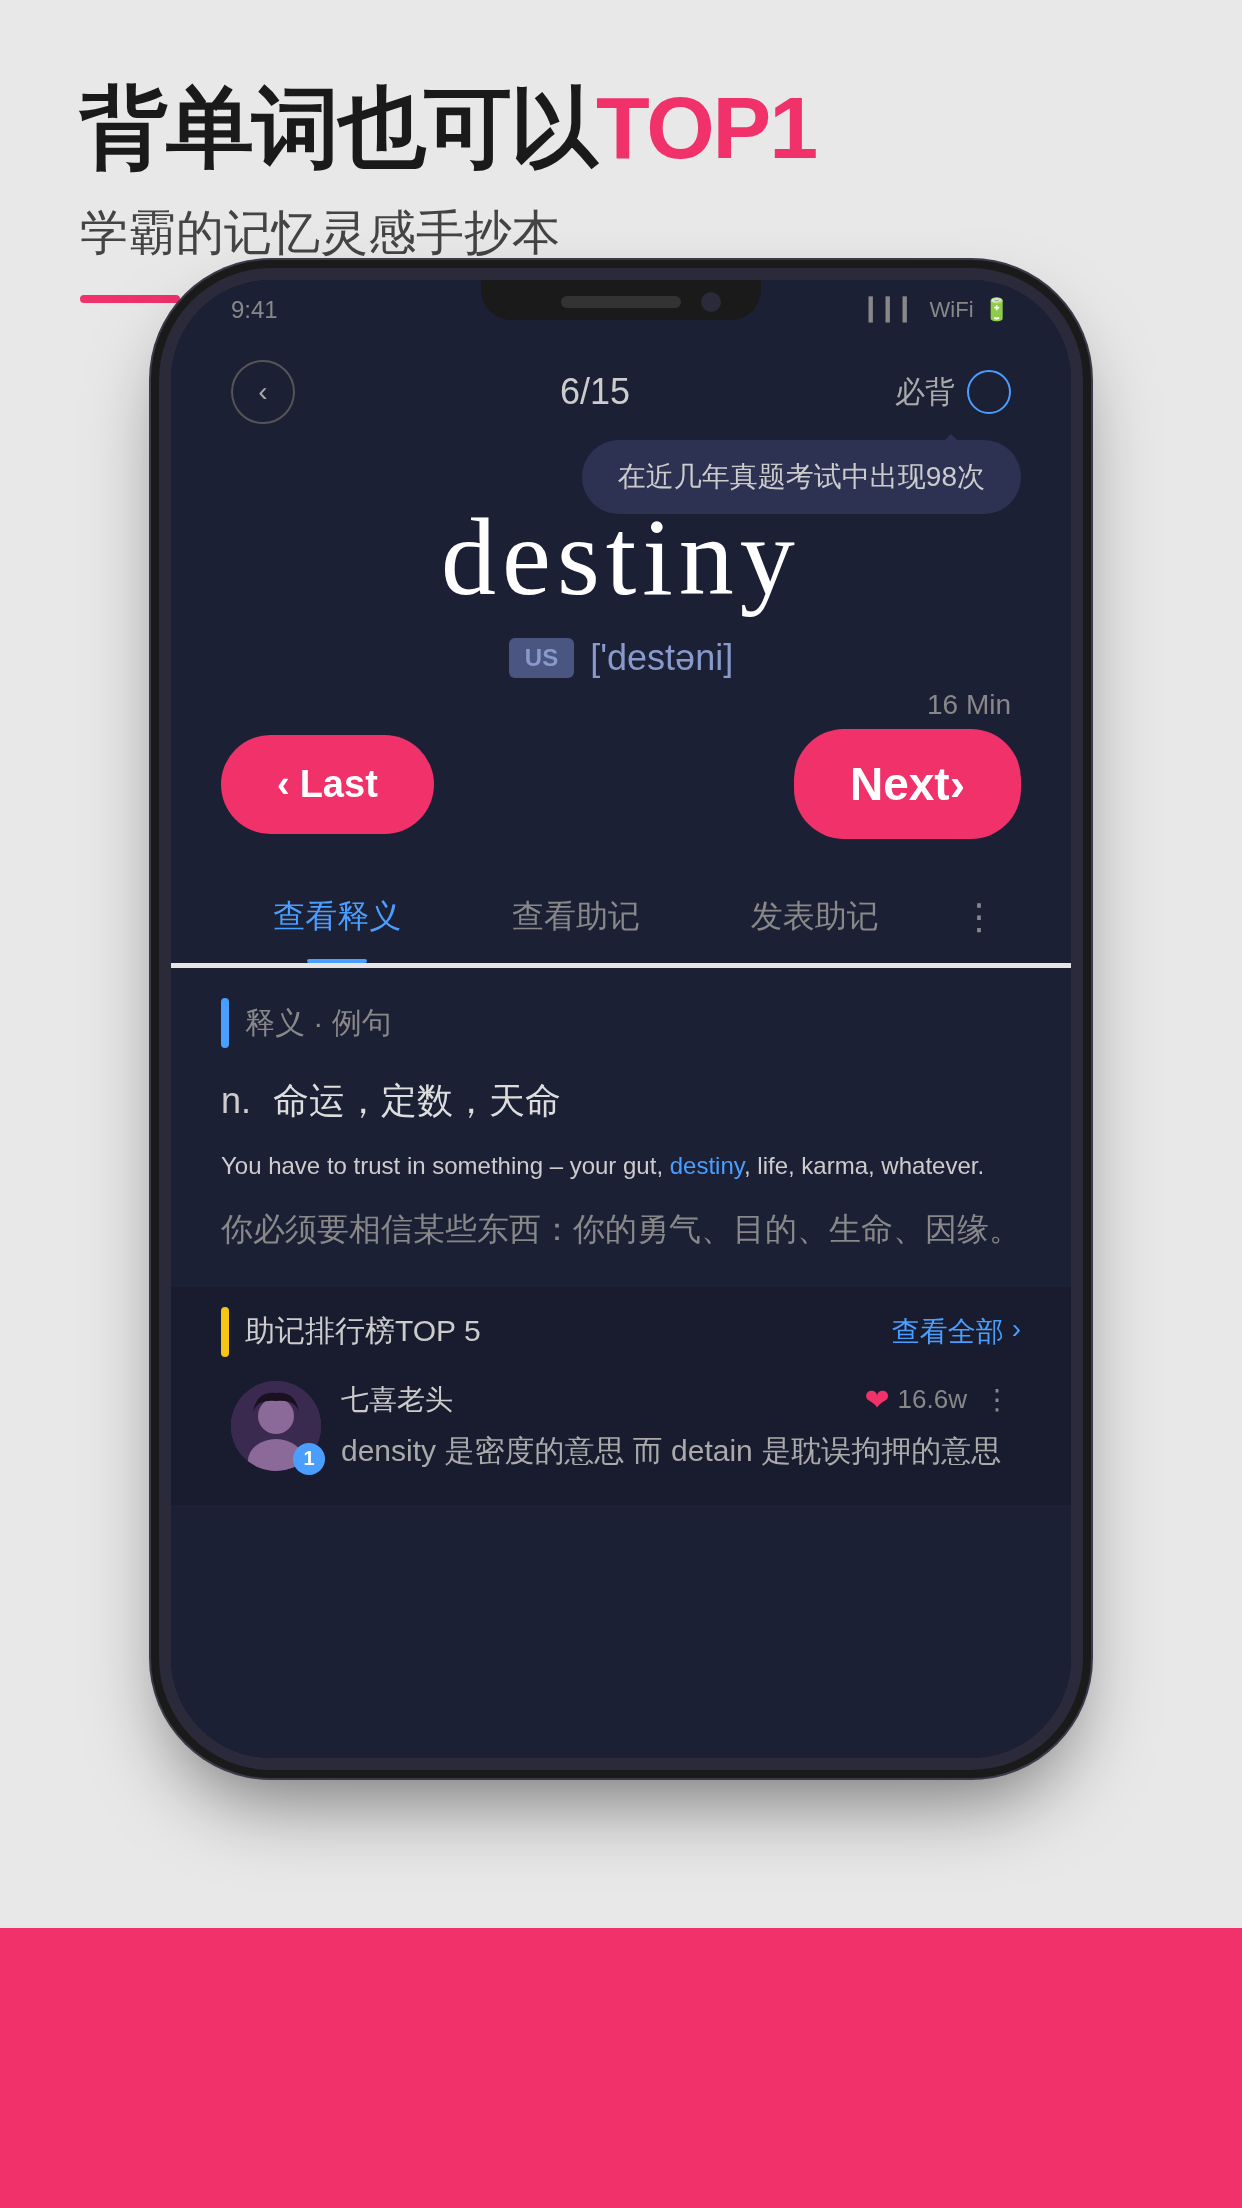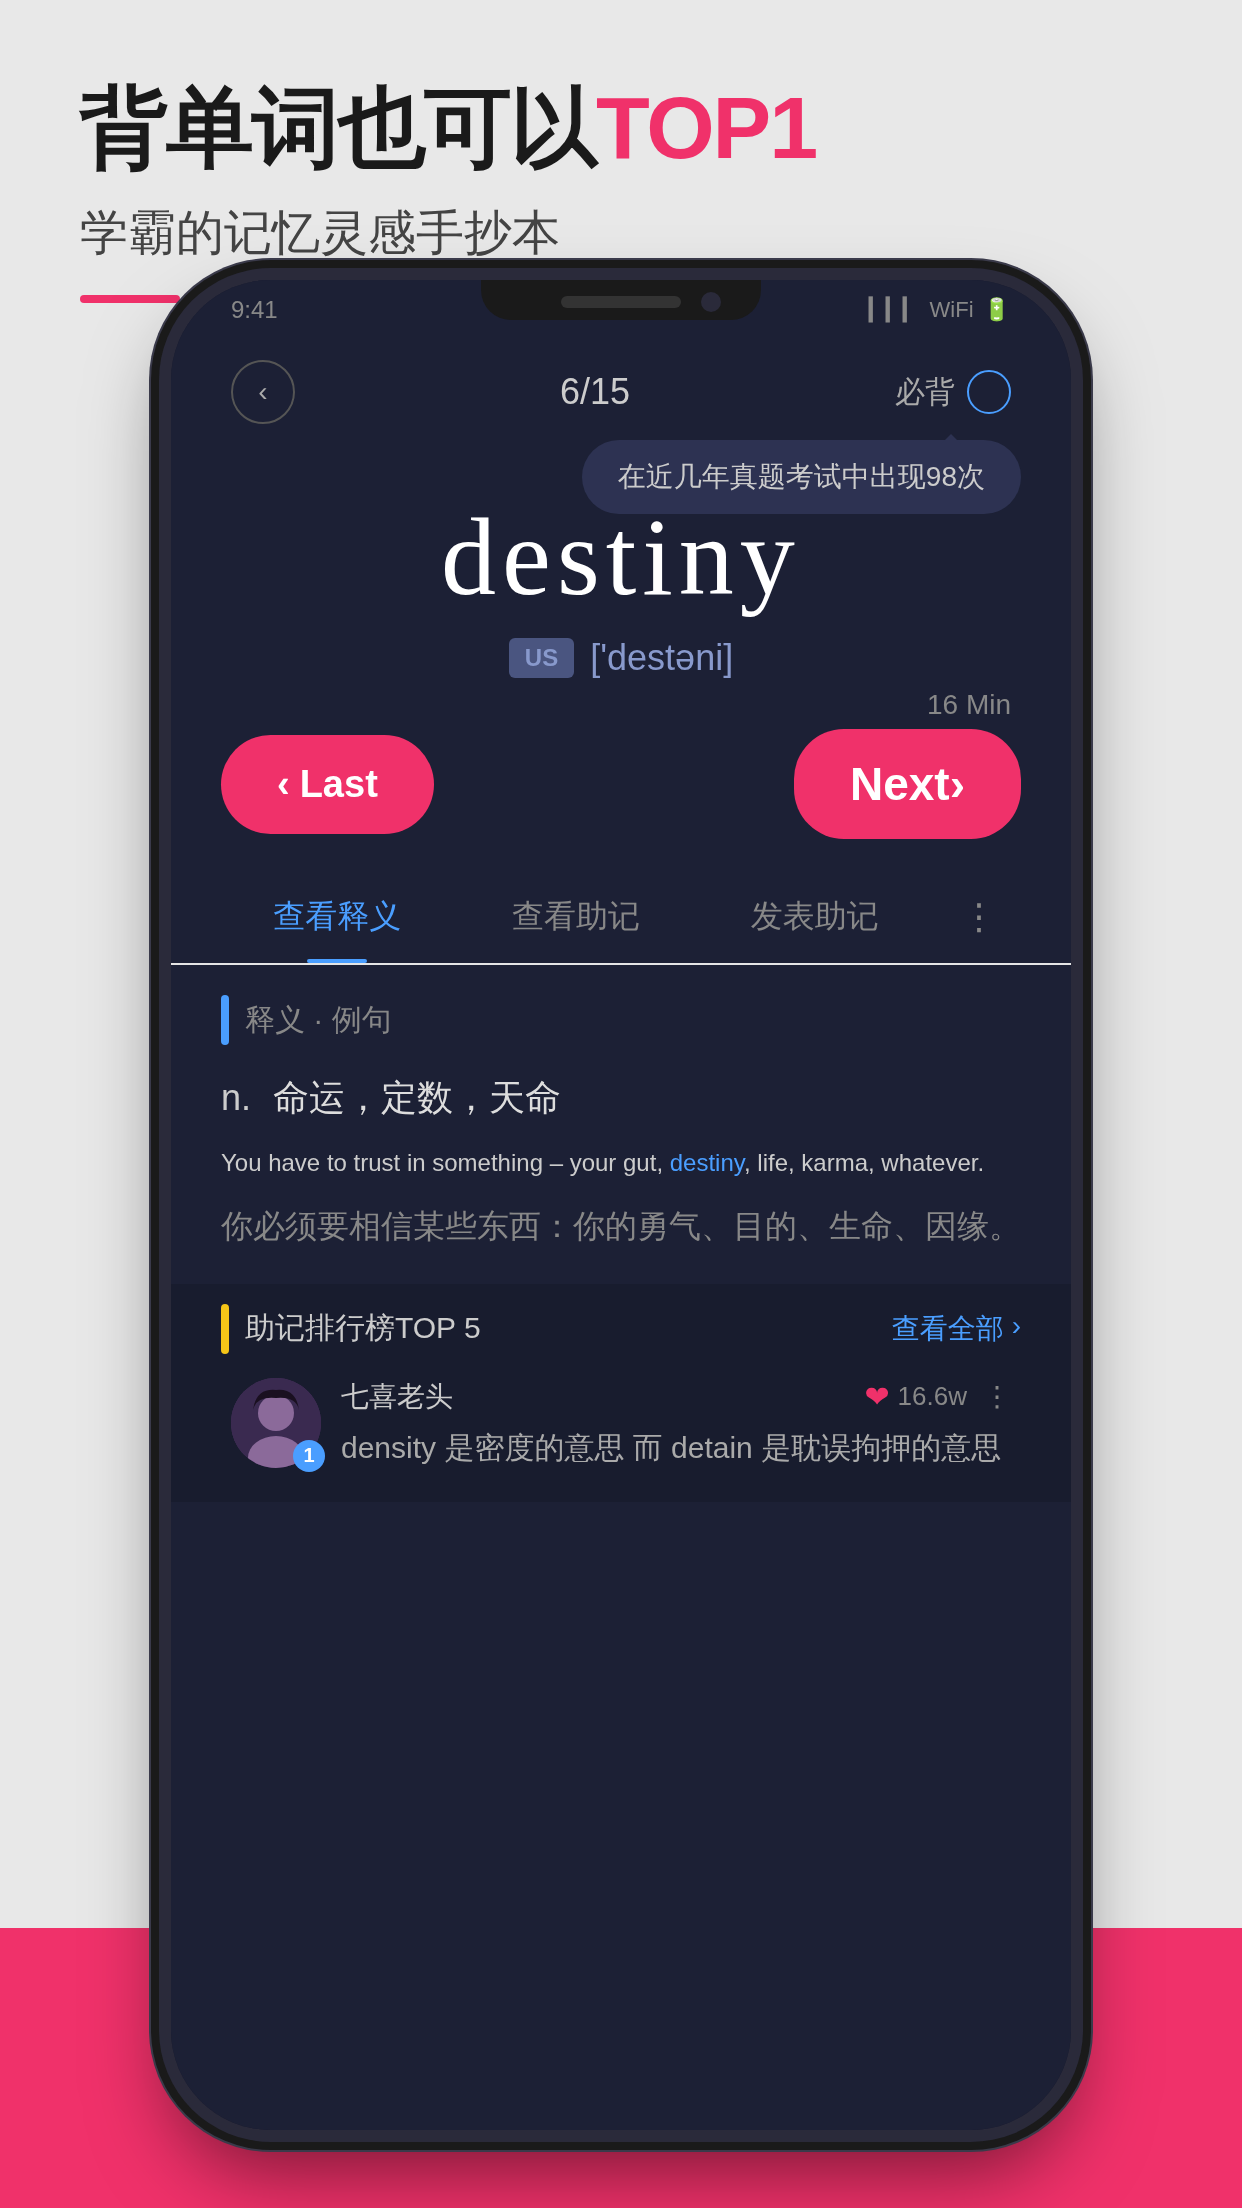--- a/index.html
+++ b/index.html
@@ -73,21 +73,21 @@
       transform: translateX(-50%);
       width: 900px;
       height: 1900px;
     }
 
     
     .phone-frame {
       position: absolute;
       top: 0; left: 0;
       width: 900px;
-      height: 1850px;
+      height: 1478px;
       background: #1a1a2e;
       border-radius: 100px;
       box-shadow:
         0 0 0 12px #2a2a3a,
         0 0 0 20px #1a1a1a,
         0 0 0 22px #3a3a4a,
         0 40px 80px rgba(0,0,0,0.5);
       overflow: hidden;
     }
 
@@ -251,21 +251,21 @@
       display: flex;
       align-items: center;
       gap: 0;
     }
 
     
     .tab-bar {
       display: flex;
       align-items: center;
       padding: 30px 50px 0;
-      border-bottom: 2px solid #e5e5e5;
+      border-bottom: 5px solid #e5e5e5;
       gap: 6px;
     }
 
     .tab-item {
       flex: 1;
       text-align: center;
       padding: 16px 0 24px;
       font-size: 32px;
       color: #888;
       position: relative;

